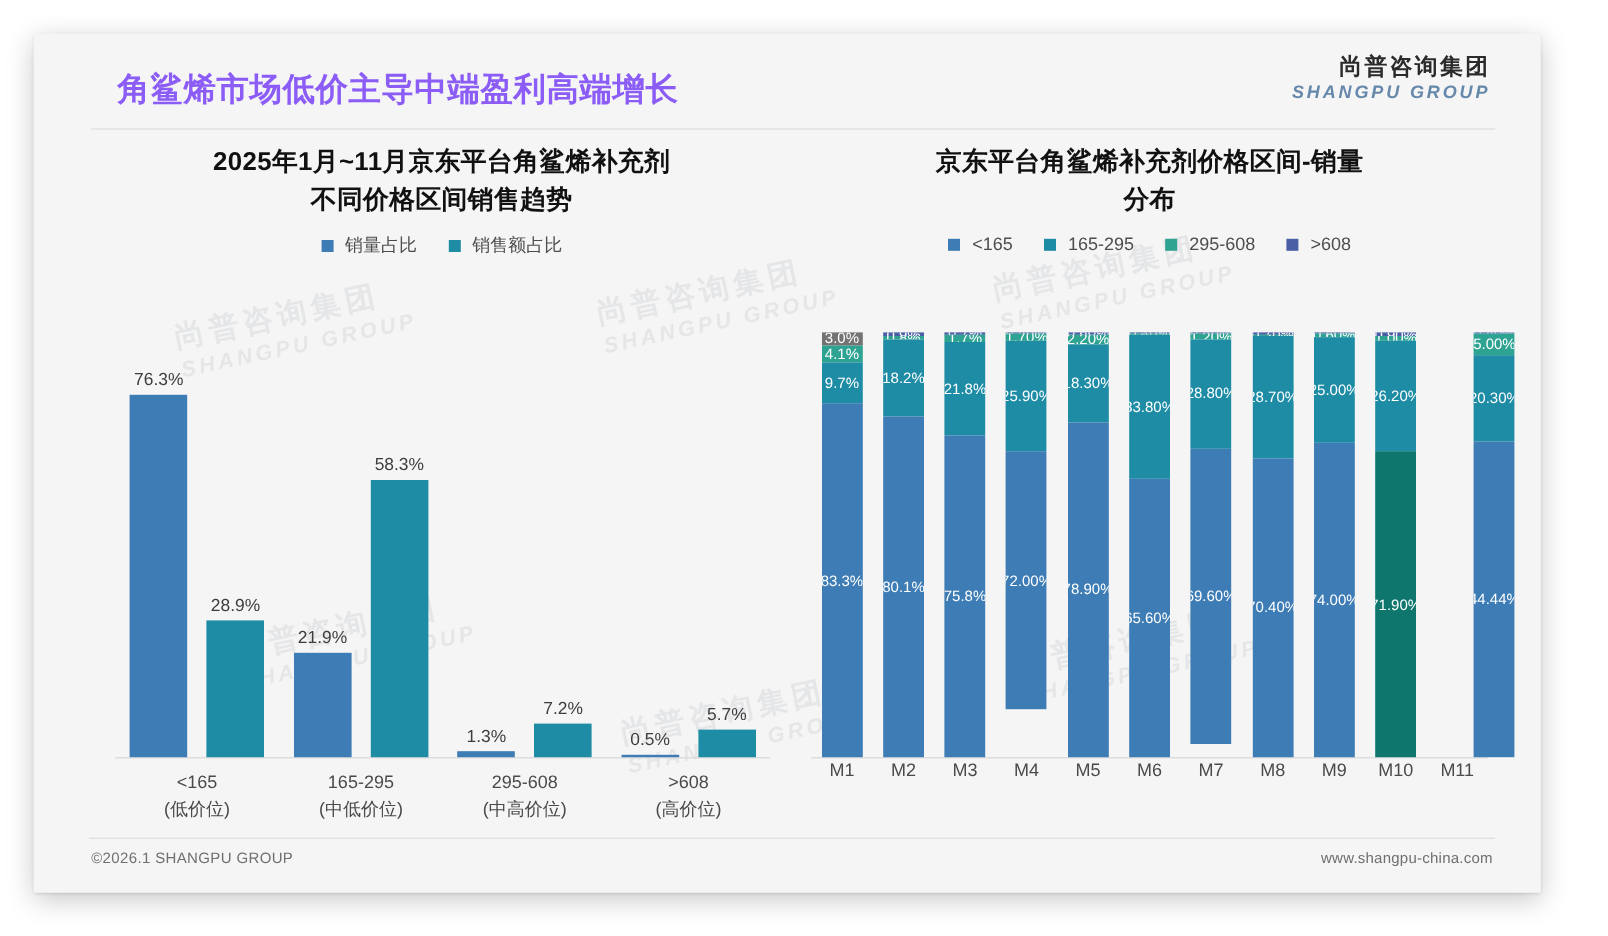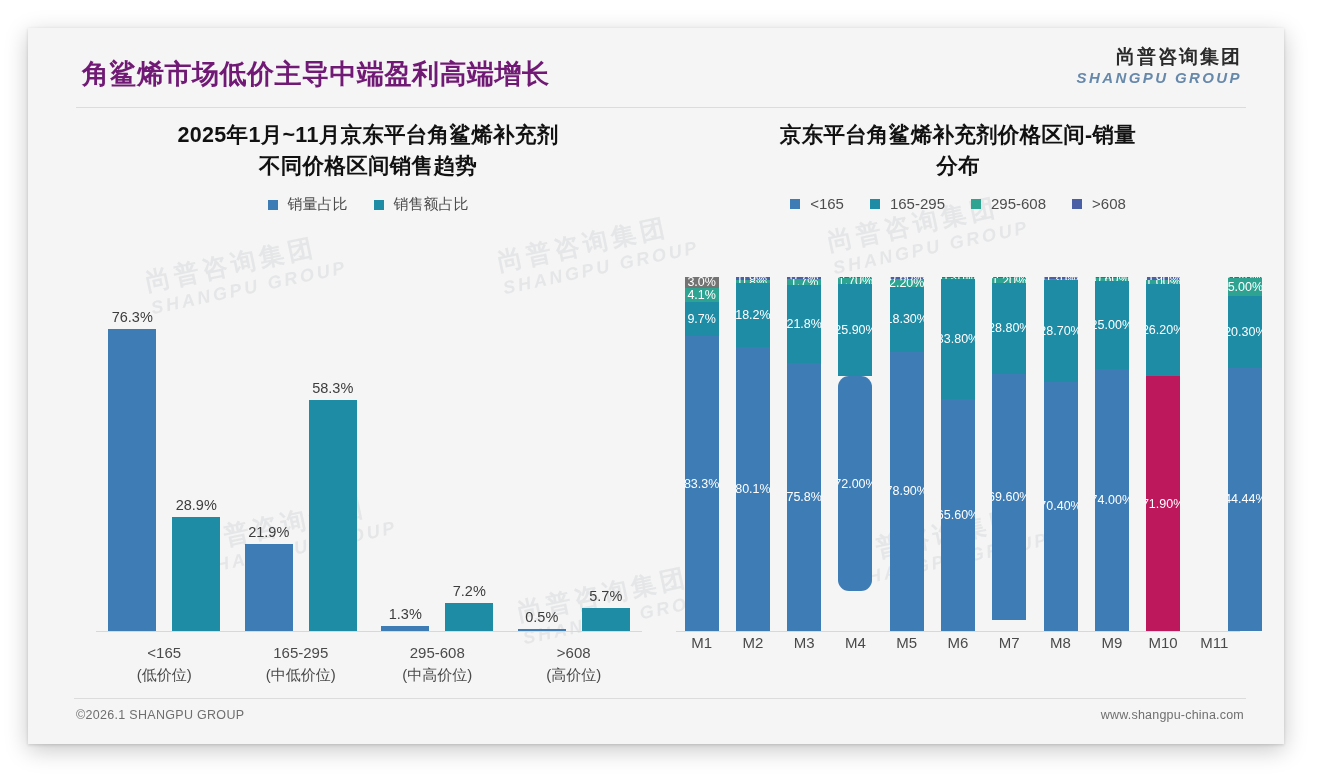--- a/index.html
+++ b/index.html
@@ -24,25 +24,25 @@
 
   
   #header {
     position: absolute;
     left: 0; top: 0;
     width: 100%;
     height: 80px;
   }
   #page-title {
     position: absolute;
-    left: 54px;
+    left: 70px;
     top: 28px;
     font-size: 27px;
     font-weight: bold;
-    color: #701a75;
+    color: #8b5cf6;
     letter-spacing: 0.5px;
     white-space: nowrap;
   }
   #brand {
     position: absolute;
     right: 42px;
     top: 17px;
     text-align: right;
   }
   #brand-cn {
@@ -433,21 +433,21 @@
         <div class="stack" style="left: 162.455px;">
           <div class="seg" style="height: 1.416px; background: rgb(74, 95, 165);">
             <span class="seg-label">0.40%</span>
           </div>
           <div class="seg" style="height: 6.018px; background: rgb(46, 163, 145);">
             <span class="seg-label">1.70%</span>
           </div>
           <div class="seg" style="height: 91.686px; background: rgb(30, 140, 165);">
             <span class="seg-label">25.90%</span>
           </div>
-          <div class="seg" style="height: 215px; background: rgb(61, 124, 180); border-radius: 11px;">
+          <div class="seg" style="height: 215px; background: rgb(61, 124, 180);">
             <span class="seg-label">72.00%</span>
           </div>
         </div>
         <div class="m-label" style="left: 162.455px;">M4</div>
         <div class="stack" style="left: 213.727px;">
           <div class="seg" style="height: 2.124px; background: rgb(74, 95, 165);">
             <span class="seg-label">0.60%</span>
           </div>
           <div class="seg" style="height: 7.788px; background: rgb(46, 163, 145);">
             <span class="seg-label">2.20%</span>
@@ -523,21 +523,21 @@
         <div class="stack" style="left: 470.091px;">
           <div class="seg" style="height: 3.186px; background: rgb(74, 95, 165);">
             <span class="seg-label">0.90%</span>
           </div>
           <div class="seg" style="height: 3.54px; background: rgb(46, 163, 145);">
             <span class="seg-label">1.00%</span>
           </div>
           <div class="seg" style="height: 92.748px; background: rgb(30, 140, 165);">
             <span class="seg-label">26.20%</span>
           </div>
-          <div class="seg" style="height: 254.526px; background: #be185d;">
+          <div class="seg" style="height: 254.526px; background: #0f766e;">
             <span class="seg-label">71.90%</span>
           </div>
         </div>
         <div class="m-label" style="left: 470.091px;">M10</div>
         <div class="stack" style="left: 521.364px; padding-left: 31px;">
           <div class="seg" style="height: 1.416px; background: rgb(74, 95, 165);">
             <span class="seg-label">0.40%</span>
           </div>
           <div class="seg" style="height: 17.7px; background: rgb(46, 163, 145);">
             <span class="seg-label">5.00%</span>

